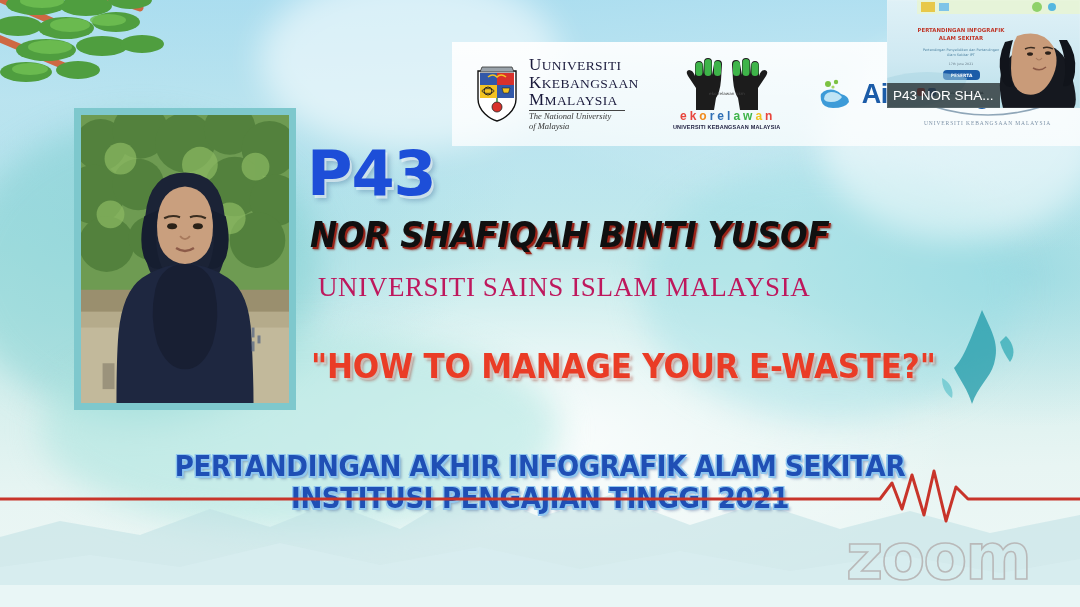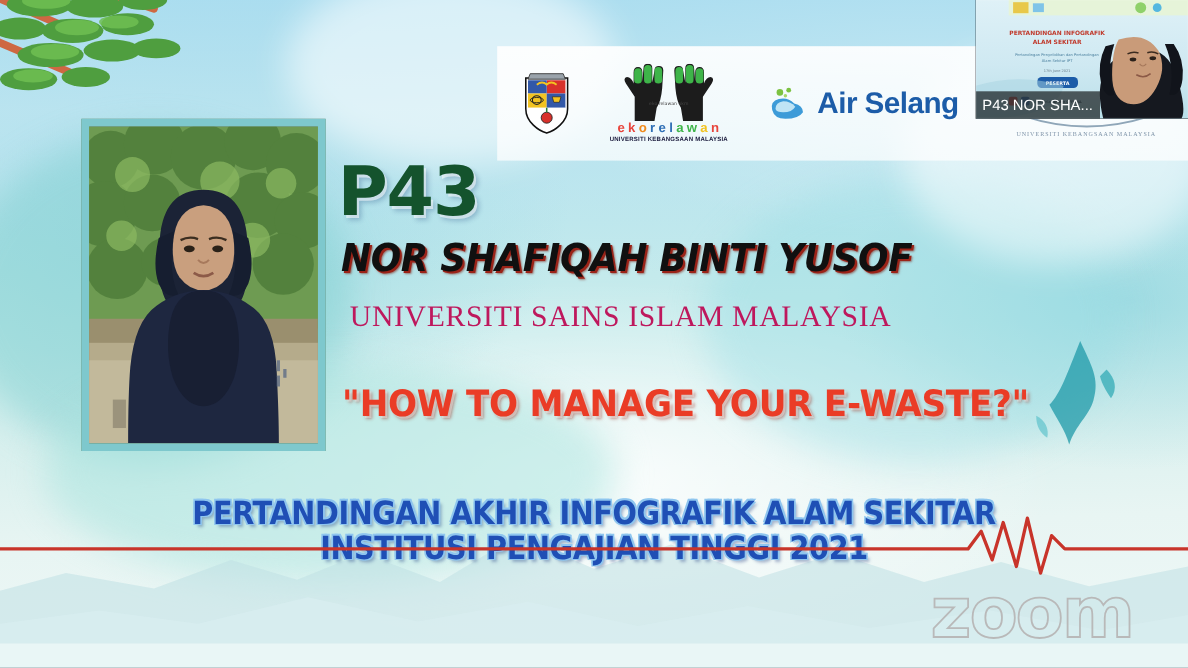--- a/index.html
+++ b/index.html
@@ -68,21 +68,21 @@
   .ukm-faint .arc{width:120px;height:16px;display:block;margin:0 auto;}
   .ukm-faint .tx{font-size:5.5px;color:#7e93a8;letter-spacing:.9px;font-family:"Liberation Serif",serif;}
 
   
   .portrait{position:absolute;left:74px;top:108px;width:222px;height:302px;
     border:7px solid #7ec8cd;box-sizing:border-box;overflow:hidden;background:#5e7a52;}
   .portrait svg{display:block;width:100%;height:100%;}
 
   
   .p43{position:absolute;left:307px;top:143px;font-size:62px;font-weight:bold;
-    color:#14532d;letter-spacing:-1px;line-height:1;font-family:"DejaVu Sans",sans-serif;
+    color:#1d4ed8;letter-spacing:-1px;line-height:1;font-family:"DejaVu Sans",sans-serif;
     text-shadow:2px 3px 0 rgba(255,255,255,.55), 4px 5px 5px rgba(20,60,120,.28);text-align:center;}
 
   .pname{position:absolute;left:310px;top:218px;font-size:35px;font-weight:bold;font-style:italic;
     color:#101010;letter-spacing:-.3px;line-height:1;font-family:"DejaVu Sans",sans-serif;
     transform:scaleX(.93);transform-origin:left center;
     text-shadow:2px 2px 0 #9b2318, 3px 3px 2px rgba(120,25,15,.55);}
 
   .puniv{position:absolute;left:318px;top:272px;font-size:27px;color:#be185d;
     font-family:Liberation Serif, serif;letter-spacing:.6px;}
 
@@ -187,20 +187,30 @@
         <path d="M23,20 L40,20 L40,33 L23,33 Z" fill="#3258a8"></path>
         <path d="M6,33 L40,33 L40,36 C40,45 31,51 23,53 C15,51 6,45 6,36 Z" fill="#fff"></path>
         <path d="M8,2 L38,2 L40,7 L6,7 Z" fill="#9aa3ab" stroke="#333" stroke-width=".8"></path>
         <circle cx="14" cy="26" r="4" fill="none" stroke="#222" stroke-width="1"></circle>
         <ellipse cx="14" cy="26" rx="6" ry="2.4" fill="none" stroke="#222" stroke-width=".8"></ellipse>
         <path d="M28,23 h8 l-1.5,5 h-5 z" fill="#f2c321" stroke="#222" stroke-width=".6"></path>
         <circle cx="23" cy="42" r="5" fill="#d8312b" stroke="#222" stroke-width=".8"></circle>
         <path d="M23,37 v-4" stroke="#2a7d33" stroke-width="1.4"></path>
         <path d="M14,12 q5,-4 9,0 q4,-4 9,0" stroke="#f2c321" stroke-width="1.6" fill="none"></path>
       </svg>
+      <div class="ukm-words">
+        <div class="l"><span>U</span><span>UNIVERSITI</span></div>
+        <div class="l"><span>K</span><span>KEBANGSAAN</span></div>
+        <div class="l"><span>M</span><span>MALAYSIA</span></div>
+        <div class="ukm-rule"></div>
+        <div class="ukm-sub">
+          <div>The National University</div>
+          <div>of Malaysia</div>
+        </div>
+      </div>
     </div>
 
     <div class="eko-logo">
       <svg class="eko-hands" viewBox="0 0 118 52">
         <g fill="#1c1c1c">
           <path d="M28,52 L28,30 Q24,24 20,18 Q17,13 21,12 Q25,12 27,18 L27,8 Q27,3 31,3 Q35,3 35,8 L35,16 L36,4 Q36,0 40,0 Q44,0 44,4 L44,17 L46,6 Q46,2 50,2 Q54,2 54,6 L53,22 Q52,34 48,40 L46,52 Z"></path>
           <path d="M90,52 L90,30 Q94,24 98,18 Q101,13 97,12 Q93,12 91,18 L91,8 Q91,3 87,3 Q83,3 83,8 L83,16 L82,4 Q82,0 78,0 Q74,0 74,4 L74,17 L72,6 Q72,2 68,2 Q64,2 64,6 L65,22 Q66,34 70,40 L72,52 Z"></path>
         </g>
         <g fill="#3eb449">
           <rect x="27.5" y="4" width="7" height="14" rx="3.5"></rect>

